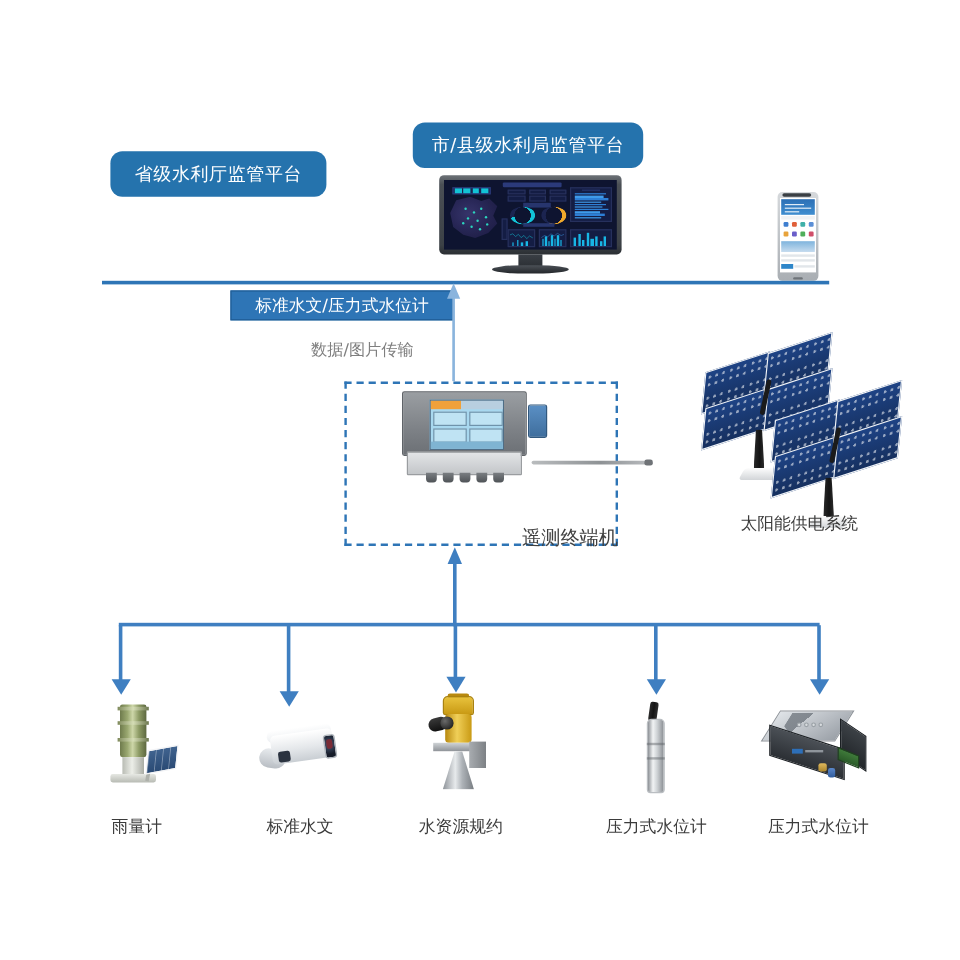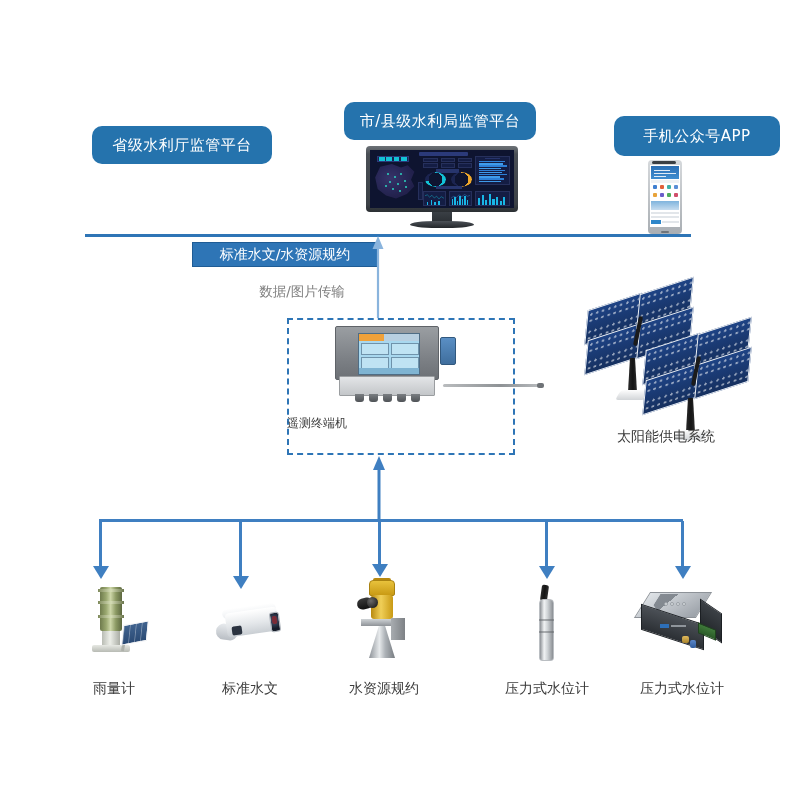--- a/index.html
+++ b/index.html
@@ -54,22 +54,22 @@
   #arr-rtu-up { left:372px; top:236px; width:12px; height:82px; }
   #arr-bus-up { left:372px; top:456px; width:14px; height:66px; }
 
   
   #rtu-dash {
     left:287px; top:318px; width:228px; height:137px;
     border:2px dashed #2e75b6;
     background:#ffffff;
   }
   #rtu-label {
-    left:287px; top:415px; width:228px;
-    text-align:left; font-size:12px; color:#404040;
+    left:287px; top:438px; width:228px;
+    text-align:right; font-size:16px; color:#404040;
     white-space:nowrap;
   }
 
   
   #bus-h { left:99px; top:519px; width:584px; height:3px; background:#3f7fc1; }
 
   .branch-v { position:absolute; width:3px; background:#3f7fc1; }
   .arrowhead-down {
     position:absolute; width:0; height:0;
     border-left:8px solid transparent;
@@ -390,21 +390,20 @@
 </style>
 </head>
 <body>
 
 <div id="stage">
 
   <div class="abs pill" id="pill-prov">省级水利厅监管平台</div>
 
   <div class="abs pill" id="pill-city">市/县级水利局监管平台</div>
 
-  <div class="abs pill" id="pill-app">手机公众号APP</div>
 
   <div class="abs" id="monitor">
     <div class="mon-bezel">
       <div class="mon-screen">
 
         <div class="dash-title"></div>
 
         <div class="kpi-row">
           <div class="kpi-cell" style="left:3%"></div>
           <div class="kpi-cell" style="left:26%"></div>
@@ -515,21 +514,21 @@
         <div class="ph-row" style="top:51px"></div>
         <div class="ph-btn" style="top:55px"></div>
         <div class="ph-row" style="top:56px;left:12px;width:17px"></div>
       </div>
       <div class="ph-home"></div>
     </div>
   </div>
 
   <div class="abs" id="trunk-top"></div>
 
-  <div class="abs" id="proto-box">标准水文/水资源规约</div>
+  <div class="abs" id="proto-box">标准水文/压力式水位计</div>
   <div class="abs" id="proto-sub">数据/图片传输</div>
 
   <svg class="abs arrow-up-light" id="arr-rtu-up" viewBox="0 0 12 82">
     <line x1="6" y1="82" x2="6" y2="12" stroke="#8ab4dd" stroke-width="2.2"></line>
     <polygon points="6,0 11.5,13 0.5,13" fill="#8ab4dd"></polygon>
   </svg>
 
   <div class="abs" id="rtu-dash"></div>
 
   <div class="abs" id="rtu-dev">

